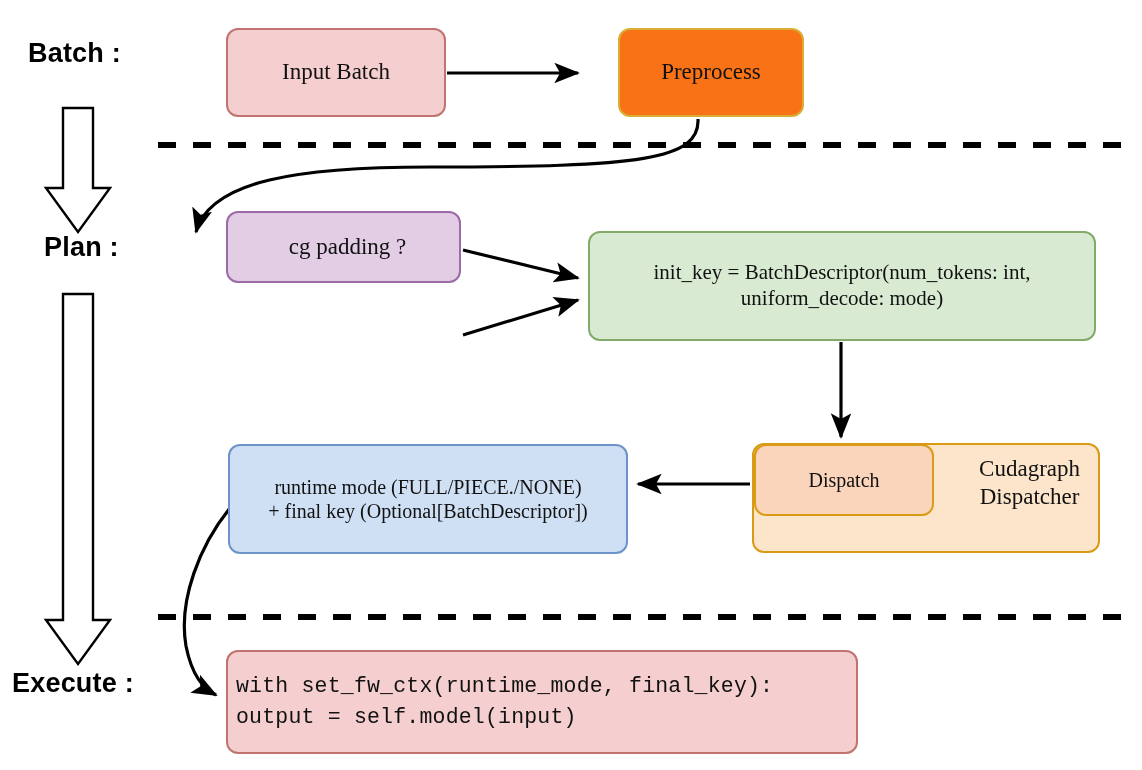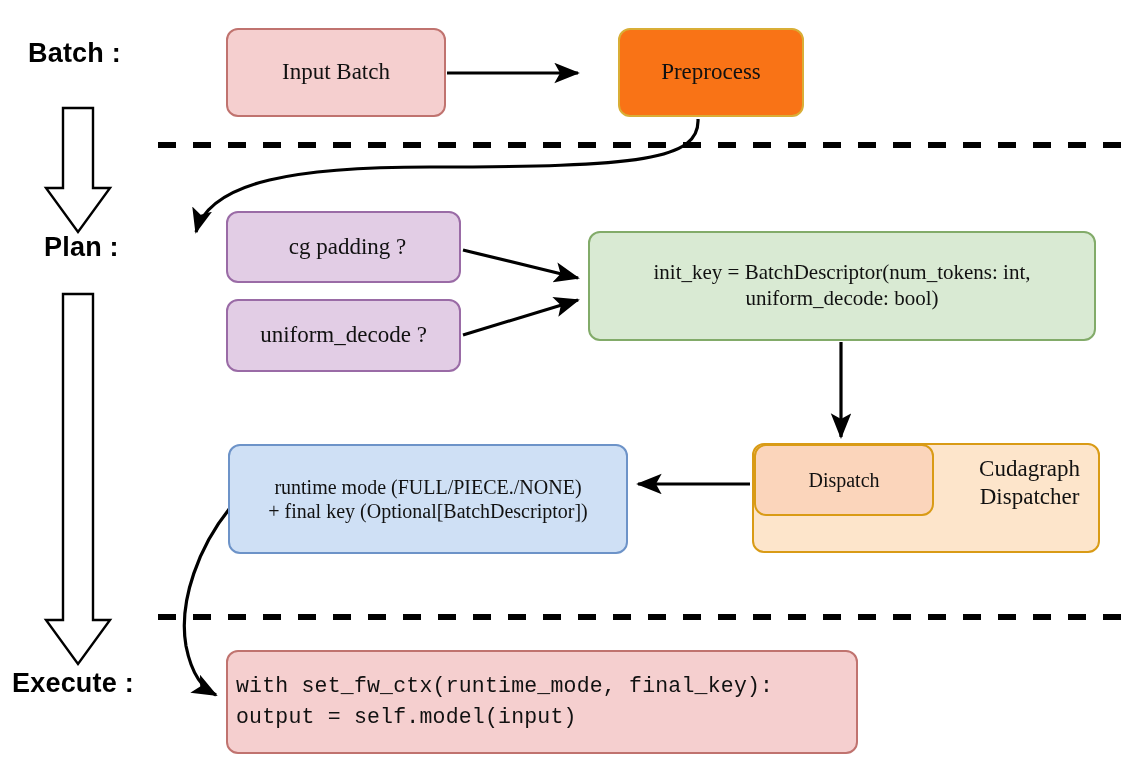--- a/index.html
+++ b/index.html
@@ -154,24 +154,23 @@
   <div class="stage-label label-input">Batch :</div>
   <div class="stage-label label-plan">Plan :</div>
   <div class="stage-label label-exec">Execute :</div>
 
   <div class="node node-input-batch">Input Batch</div>
 
   <div class="node node-preprocess">Preprocess</div>
 
   <div class="node node-cg-padding">cg padding ?</div>
 
-  <div class="node node-uniform-decode">uniform_decode ?</div>
 
   <div class="node node-init-key">init_key = BatchDescriptor(num_tokens: int,
-uniform_decode: bool)</div>
+uniform_decode: mode)</div>
 
   <div class="node node-dispatcher-outer">Cudagraph
 Dispatcher</div>
 
   <div class="node node-dispatch-inner">Dispatch</div>
 
   <div class="node node-runtime-mode">runtime mode (FULL/PIECE./NONE)
 + final key (Optional[BatchDescriptor])</div>
 
   <div class="node node-code">with set_fw_ctx(runtime_mode, final_key):

